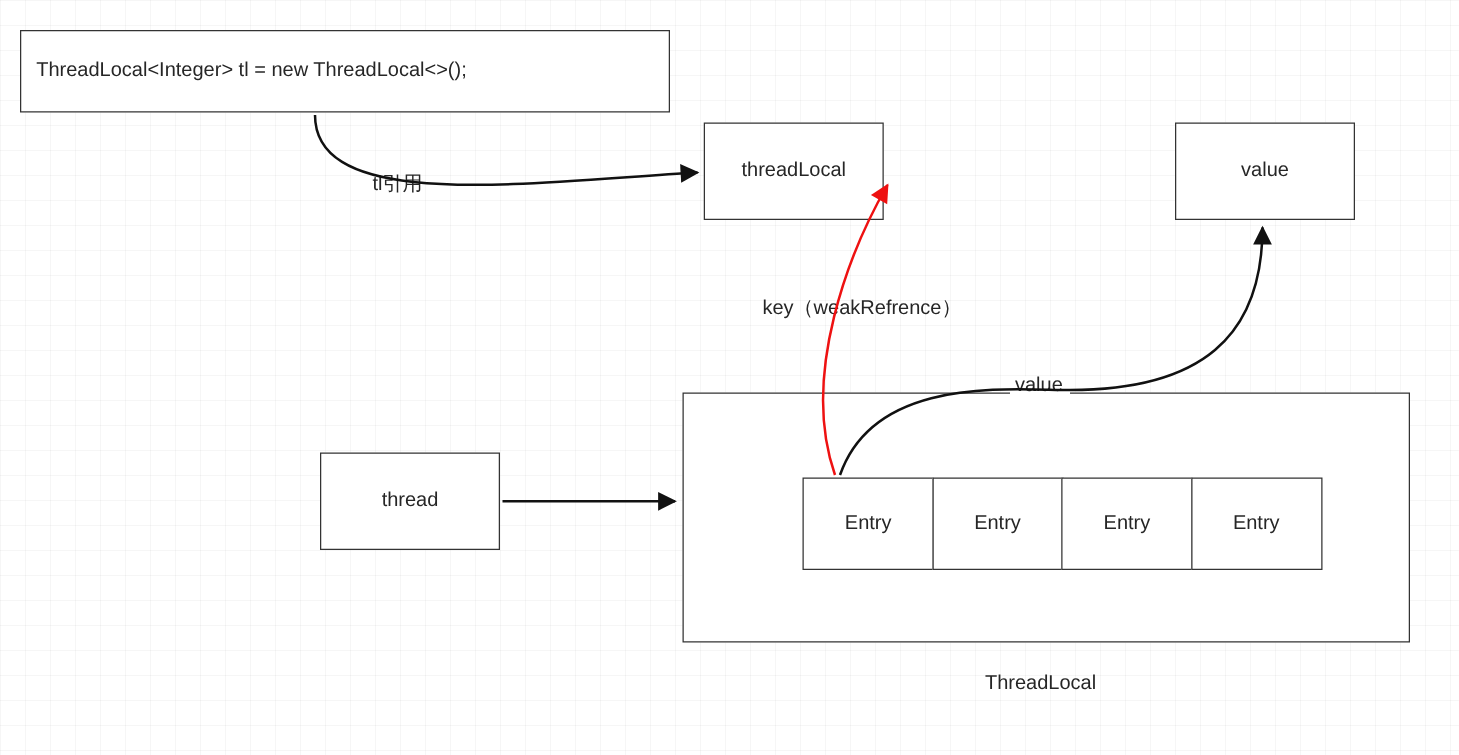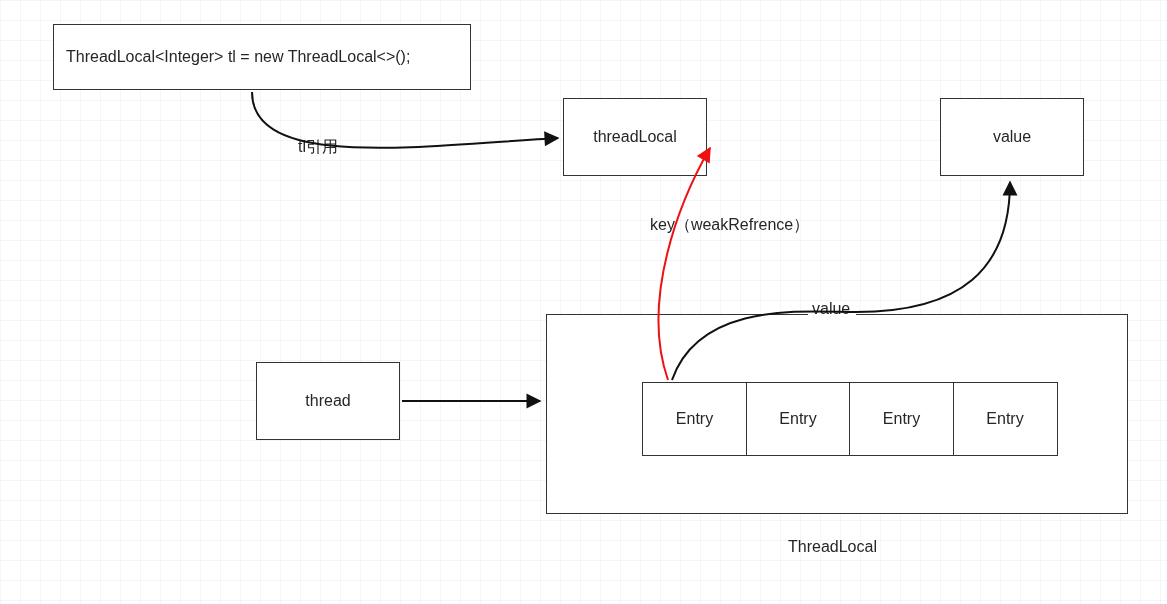--- a/index.html
+++ b/index.html
@@ -54,21 +54,21 @@
     pointer-events: none;
   }
   .valbg {
     position: absolute;
     background: #fff;
   }
 </style>
 </head>
 <body>
 
-<div class="box" style="left:16px; top:24px; width:418px; height:66px; justify-content:flex-start; padding-left:12px;margin-left:37px;">
+<div class="box" style="left:16px; top:24px; width:520px; height:66px; justify-content:flex-start; padding-left:12px;">
   <span>ThreadLocal&lt;Integer&gt; tl = new ThreadLocal&lt;&gt;();</span>
 </div>
 
 <div class="box" style="left:563px; top:98px; width:144px; height:78px;">
   <span>threadLocal</span>
 </div>
 
 <div class="box" style="left:940px; top:98px; width:144px; height:78px;">
   <span>value</span>
 </div>
@@ -95,21 +95,21 @@
 </div>
 
 <div class="label" style="left:788px; top:538px;">
   <span>ThreadLocal</span>
 </div>
 
 <div class="label" style="left:298px; top:137px;">
   <span>tl引用</span>
 </div>
 
-<div class="label" style="left:610px; top:215px;margin-left:40px;">
+<div class="label" style="left:610px; top:236px;">
   <span>key（weakRefrence）</span>
 </div>
 
 <div class="valbg" style="left:808px; top:301px; width:48px; height:22px;"></div>
 <div class="label" style="left:812px; top:300px;">
   <span>value</span>
 </div>
 
 <svg class="overlay" viewBox="0 0 1167 604">
   <defs>

